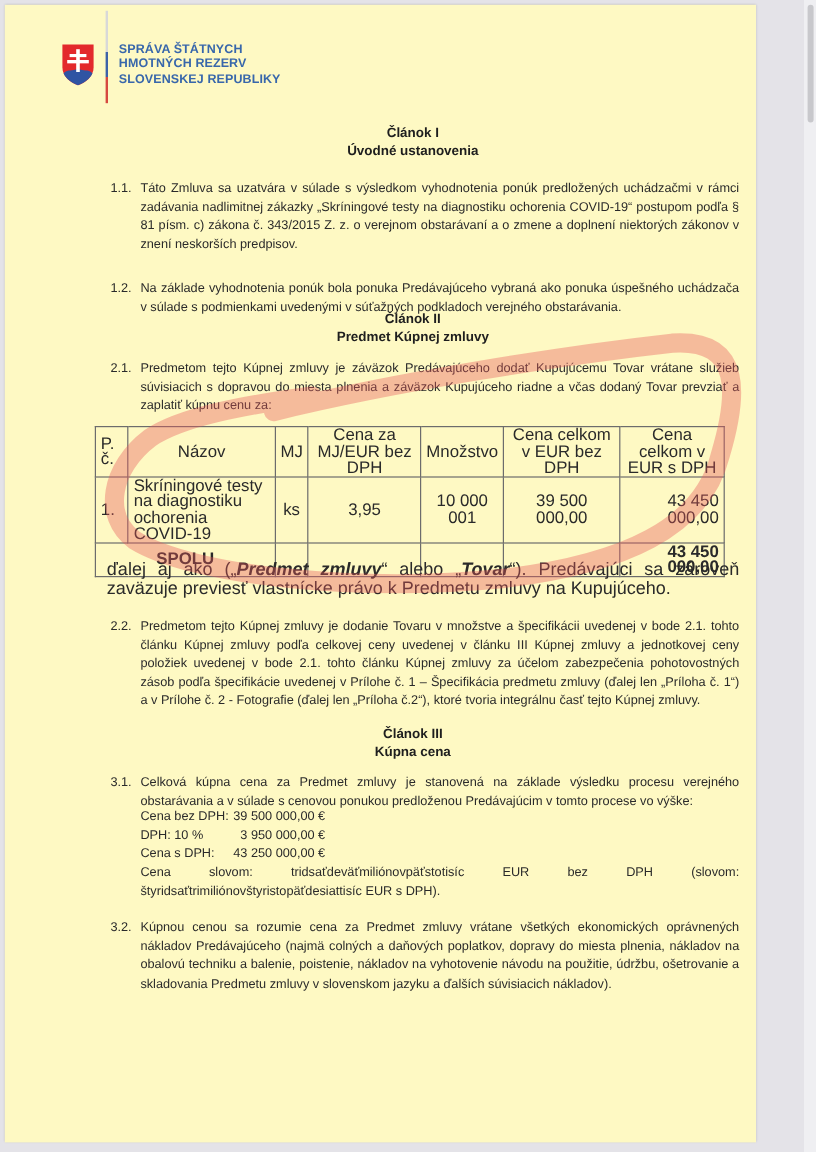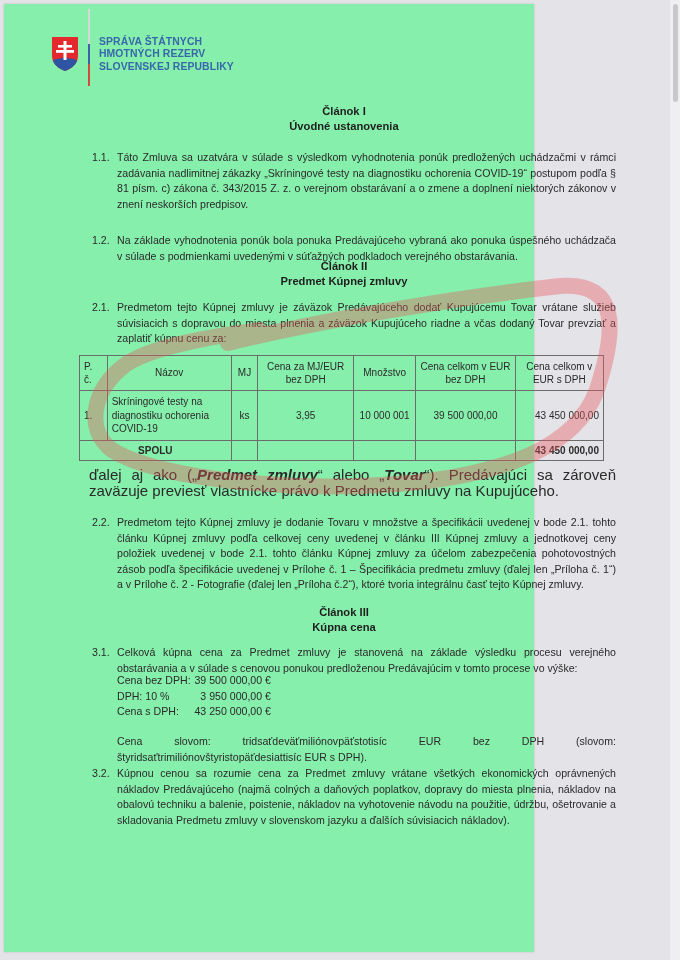--- a/index.html
+++ b/index.html
@@ -4,22 +4,22 @@
 <style>
   html, body { margin: 0; padding: 0; }
   body {
     width: 680px; height: 960px; overflow: hidden;
     background: #e4e3e8;
     font-family: "Liberation Sans", sans-serif;
     color: #2a2a2a;
     position: relative;
   }
   .page {
-    position: absolute; left: 4px; top: 4px; width: 530px; height: 948px;
-    background: #86efac;
+    position: absolute; left: 4px; top: 4px; width: 626px; height: 948px;
+    background: #fef9c3;
     box-shadow: 0 0 2px rgba(0,0,0,0.18);
   }
   .scrollbar-track {
     position: absolute; right: 0; top: 0; width: 10px; height: 960px;
     background: #efeff2;
   }
   .scrollbar-thumb {
     position: absolute; right: 2px; top: 4px; width: 5px; height: 98px;
     border-radius: 3px; background: #c8c8cc;
   }
@@ -41,21 +41,21 @@
     font-weight: bold; font-size: 11.2px; line-height: 14.5px; color: #1e1e1e;
   }
   .clause { position: absolute; left: 88px; width: 524px; font-size: 10.6px; line-height: 15.6px; }
   .clause .num { position: absolute; left: 0; top: 0; }
   .clause .txt { margin-left: 25px; text-align: justify; text-align-last: left; }
   .para { position: absolute; left: 85px; width: 527px; font-size: 15px; line-height: 15.6px; text-align: justify; }
   .para b i, .para i b { font-weight: bold; }
 
   table.items {
     position: absolute; left: 75px; top: 351px; width: 525px;
-    border-collapse: collapse; font-size: 10px; line-height: 13.5px; color: #2a2a2a;
+    border-collapse: collapse; font-size: 14px; line-height: 13.5px; color: #2a2a2a;
   }
   table.items td { border: 1px solid #6c6c6c; padding: 0 4px; vertical-align: middle; }
   table.items tr.head td { height: 34px; text-align: center; }
   table.items tr.item td { height: 49px; }
   table.items tr.total td { height: 19px; }
   .c-num { width: 19px; }
   .c-name { width: 117px; }
   .c-mj { width: 18px; }
   .c-unit { width: 88px; }
   .c-qty { width: 54px; }
@@ -168,21 +168,21 @@
   <div class="price-row" style="top:669px;">
     <span class="lbl">Cena bez DPH:</span><span class="val">39 500 000,00 €</span>
   </div>
   <div class="price-row" style="top:685px;">
     <span class="lbl">DPH: 10 %</span><span class="val">3 950 000,00 €</span>
   </div>
   <div class="price-row" style="top:700px;">
     <span class="lbl">Cena s DPH:</span><span class="val">43 250 000,00 €</span>
   </div>
   <div class="clause" style="top:716px;">
-    <div class="txt" style="text-align:justify;margin-top:14px;">Cena slovom: tridsaťdeväťmiliónovpäťstotisíc EUR bez DPH (slovom: štyridsaťtrimiliónovštyristopäťdesiattisíc EUR s DPH).</div>
+    <div class="txt" style="text-align:justify;">Cena slovom: tridsaťdeväťmiliónovpäťstotisíc EUR bez DPH (slovom: štyridsaťtrimiliónovštyristopäťdesiattisíc EUR s DPH).</div>
   </div>
 
   <div class="clause" style="top:762px;">
     <span class="num">3.2.</span>
     <div class="txt">Kúpnou cenou sa rozumie cena za Predmet zmluvy vrátane všetkých ekonomických oprávnených nákladov Predávajúceho (najmä colných a daňových poplatkov, dopravy do miesta plnenia, nákladov na obalovú techniku a balenie, poistenie, nákladov na vyhotovenie návodu na použitie, údržbu, ošetrovanie a skladovania Predmetu zmluvy v slovenskom jazyku a ďalších súvisiacich nákladov).</div>
   </div>
 
 </div>
 
 <svg class="annotation" width="680" height="960">

